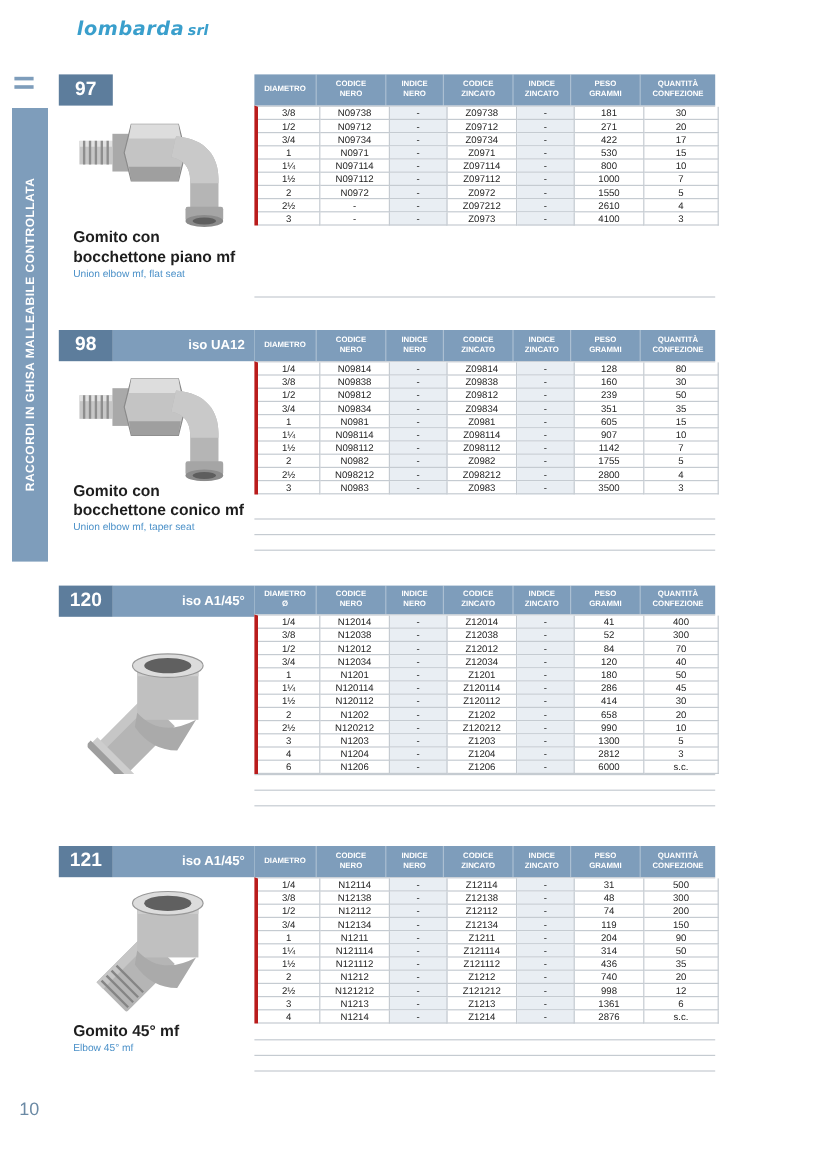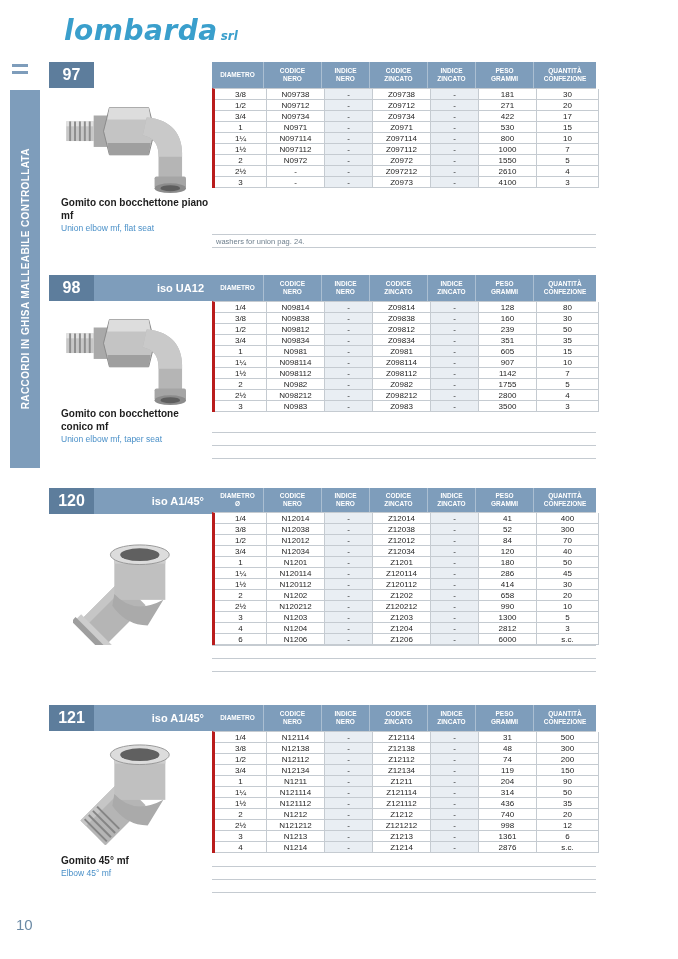--- a/index.html
+++ b/index.html
@@ -6,21 +6,21 @@
   html,body { background:#ffffff; }
   body { font-family: "Liberation Sans", sans-serif; }
   .page {
     position: relative; width: 678px; height: 959px;
     background: #ffffff; overflow: hidden;
   }
 
   
   .logo { position: absolute; left: 64px; top: 14px; display: flex; align-items: baseline; }
   .logo-main {
-    font-size: 28px; font-weight: bold; font-style: italic;
+    font-size: 16px; font-weight: bold; font-style: italic;
     color: var(--logo-blue, #3a9fcc); letter-spacing: 0.5px;
     font-family: "DejaVu Sans", sans-serif;
   }
   .logo-suffix {
     font-size: 12px; font-weight: bold; font-style: italic;
     color: var(--logo-blue, #3a9fcc); margin-left: 3px;
     font-family: "DejaVu Sans", sans-serif;
   }
 
   
@@ -47,21 +47,21 @@
     font-size: 16px; font-weight: bold;
     display: flex; align-items: center; justify-content: center;
   }
   .piso {
     flex: 1; background: var(--band-blue, #7e9dbb); color: #fff;
     font-size: 11px; font-weight: bold;
     display: flex; align-items: center; justify-content: flex-end; padding-right: 8px;
   }
   .photo { flex: 1; display: flex; align-items: center; justify-content: center; overflow: hidden; }
   .captions { padding: 0 2px 14px 12px; }
-  .cap-it { font-size: 10px; font-weight: bold; color: #1e1e1e; line-height: 1.25; }
+  .cap-it { font-size: 13px; font-weight: bold; color: #1e1e1e; line-height: 1.25; }
   .cap-en { font-size: 8.5px; color: var(--caption-blue, #4a90c8); line-height: 1.25; margin-top: 1px; }
 
   
   .ptable { width: 384px; display: flex; flex-direction: column; }
   .thead {
     display: grid; grid-template-columns: 52px 58px 48px 58px 48px 58px 62px;
     height: 26px; background: var(--band-blue, #7e9dbb);
   }
   .hcell {
     display: flex; flex-direction: column; align-items: center; justify-content: center;
@@ -250,23 +250,20 @@
               <div class="cell c1">-</div>
               <div class="cell c2">-</div>
               <div class="cell c3">Z0973</div>
               <div class="cell c4">-</div>
               <div class="cell c5">4100</div>
               <div class="cell c6">3</div>
             </div>
           </div>
           <div class="spacer"></div>
           <div class="notes">
-            <div class="note-row n1">
-              <span>washers for union pag. 24.</span>
-            </div>
           </div>
         </div>
       </div>
       <div class="block" style="top: 275px; height: 184px;">
         <div class="left">
           <div class="phead">
             <div class="pnum">98</div>
             <div class="piso">iso UA12</div>
           </div>
           <div class="photo">

